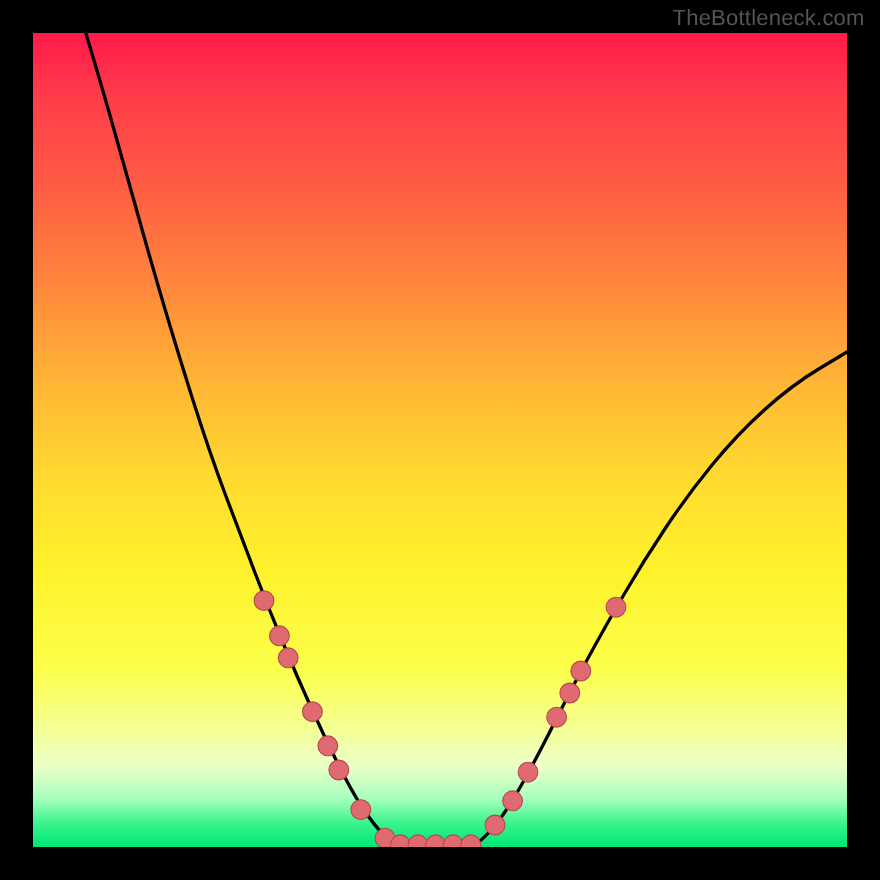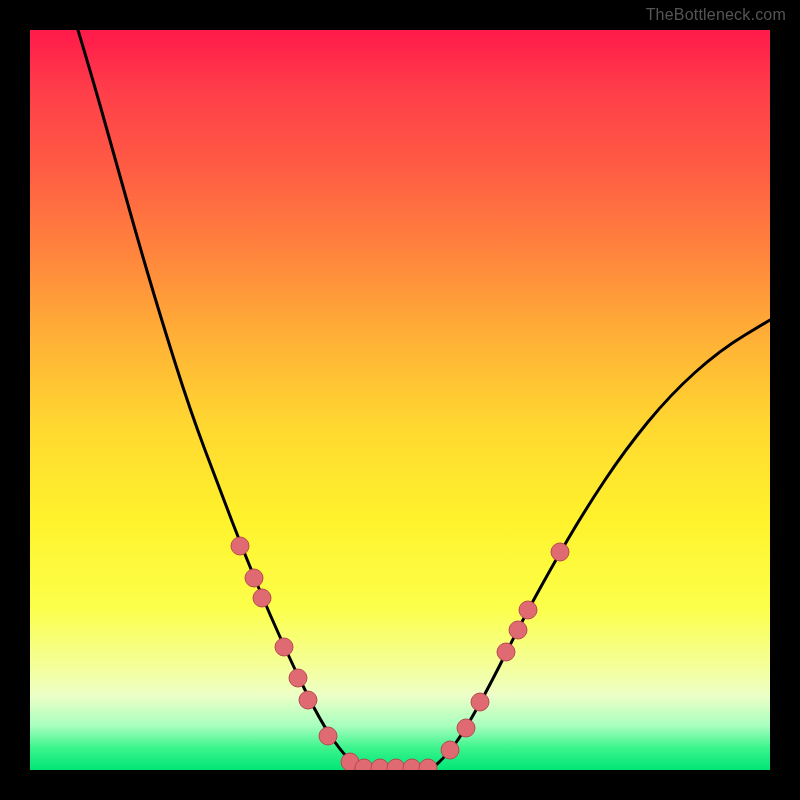--- a/index.html
+++ b/index.html
@@ -46,21 +46,21 @@
   }
   .svg-layer {
     position: absolute;
     inset: 0;
   }
   .watermark {
     position: absolute;
     top: 6px;
     right: 14px;
     color: #555;
-    font-size: 16px;
+    font-size: 20px;
     letter-spacing: 0.2px;
     font-weight: 500;
     user-select: none;
   }
 </style>
 </head>
 <body>
 
 <div class="stage">
 

